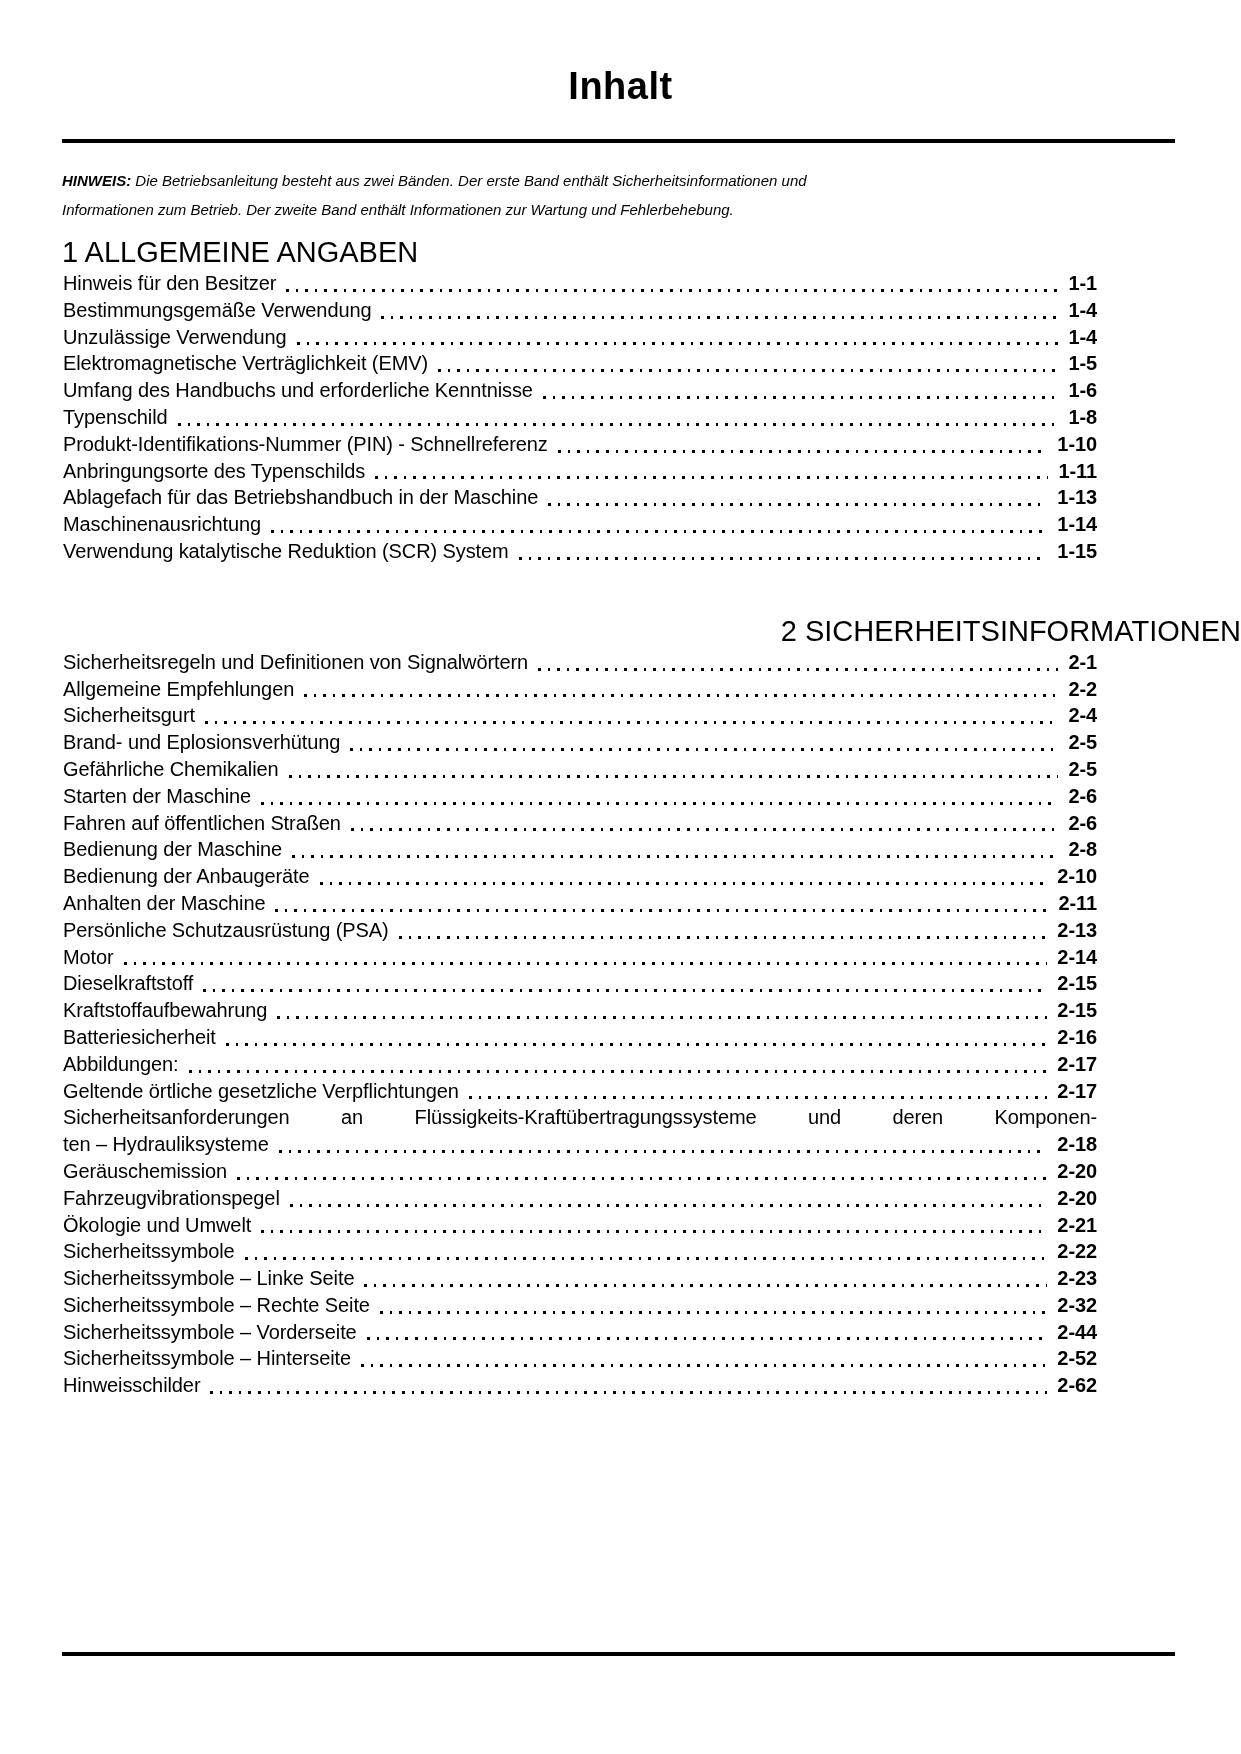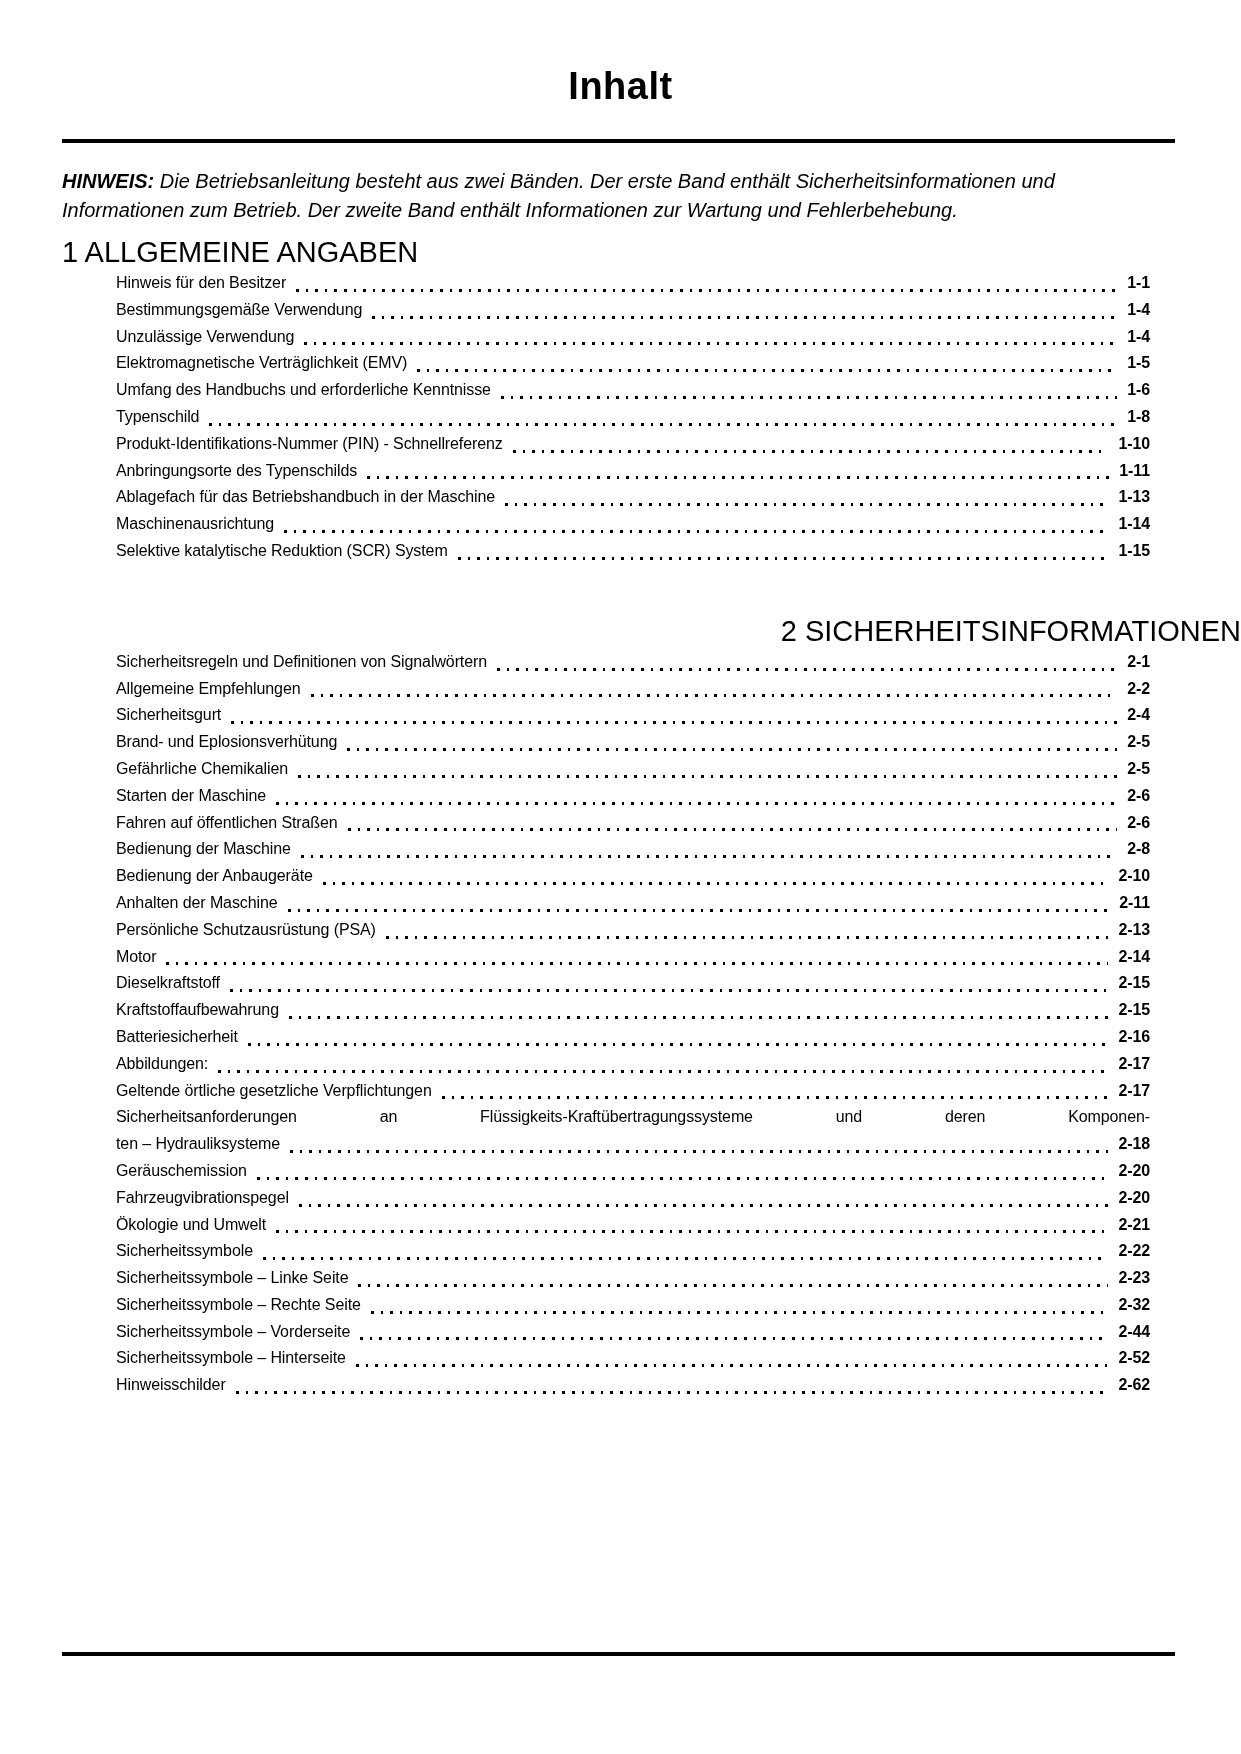--- a/index.html
+++ b/index.html
@@ -35,43 +35,43 @@
   }
   .rule-bottom {
     position: absolute;
     top: 1652px;
     left: 62px;
     width: 1113px;
   }
   .note {
     margin: 24px 0 0 62px;
     width: 1068px;
-    font-size: 20px;
+    font-size: 15px;
     line-height: 28.5px;
     font-style: italic;
     text-align: justify;
   }
   .note-label {
     font-weight: 700;
   }
   .section-heading {
     margin: 10px 0 0 62px;
     font-weight: 400;
     font-size: 29px;
     line-height: 36px;
   }
   .toc-section + .toc-section .section-heading {
     margin-top: 48px;
     text-align: right;
   }
   .toc-row,
   .toc-wrap-first {
-    margin-left: 116px;
+    margin-left: 63px;
     width: 1034px;
-    font-size: 16px;
+    font-size: 20px;
     line-height: 26.8px;
     letter-spacing: -0.1px;
   }
   .toc-row {
     display: flex;
     align-items: baseline;
   }
   .toc-label {
     white-space: nowrap;
     flex: 0 0 auto;
@@ -155,21 +155,21 @@
         <span class="toc-label">Ablagefach für das Betriebshandbuch in der Maschine</span>
         <span class="leader"></span>
         <span class="toc-page">1-13</span>
       </div>
       <div class="toc-row">
         <span class="toc-label">Maschinenausrichtung</span>
         <span class="leader"></span>
         <span class="toc-page">1-14</span>
       </div>
       <div class="toc-row">
-        <span class="toc-label">Selektive katalytische Reduktion (SCR) System</span>
+        <span class="toc-label">Verwendung katalytische Reduktion (SCR) System</span>
         <span class="leader"></span>
         <span class="toc-page">1-15</span>
       </div>
     </section>
     <section class="toc-section">
       <h2 class="section-heading">2 SICHERHEITSINFORMATIONEN</h2>
       <div class="toc-row">
         <span class="toc-label">Sicherheitsregeln und Definitionen von Signalwörtern</span>
         <span class="leader"></span>
         <span class="toc-page">2-1</span>

